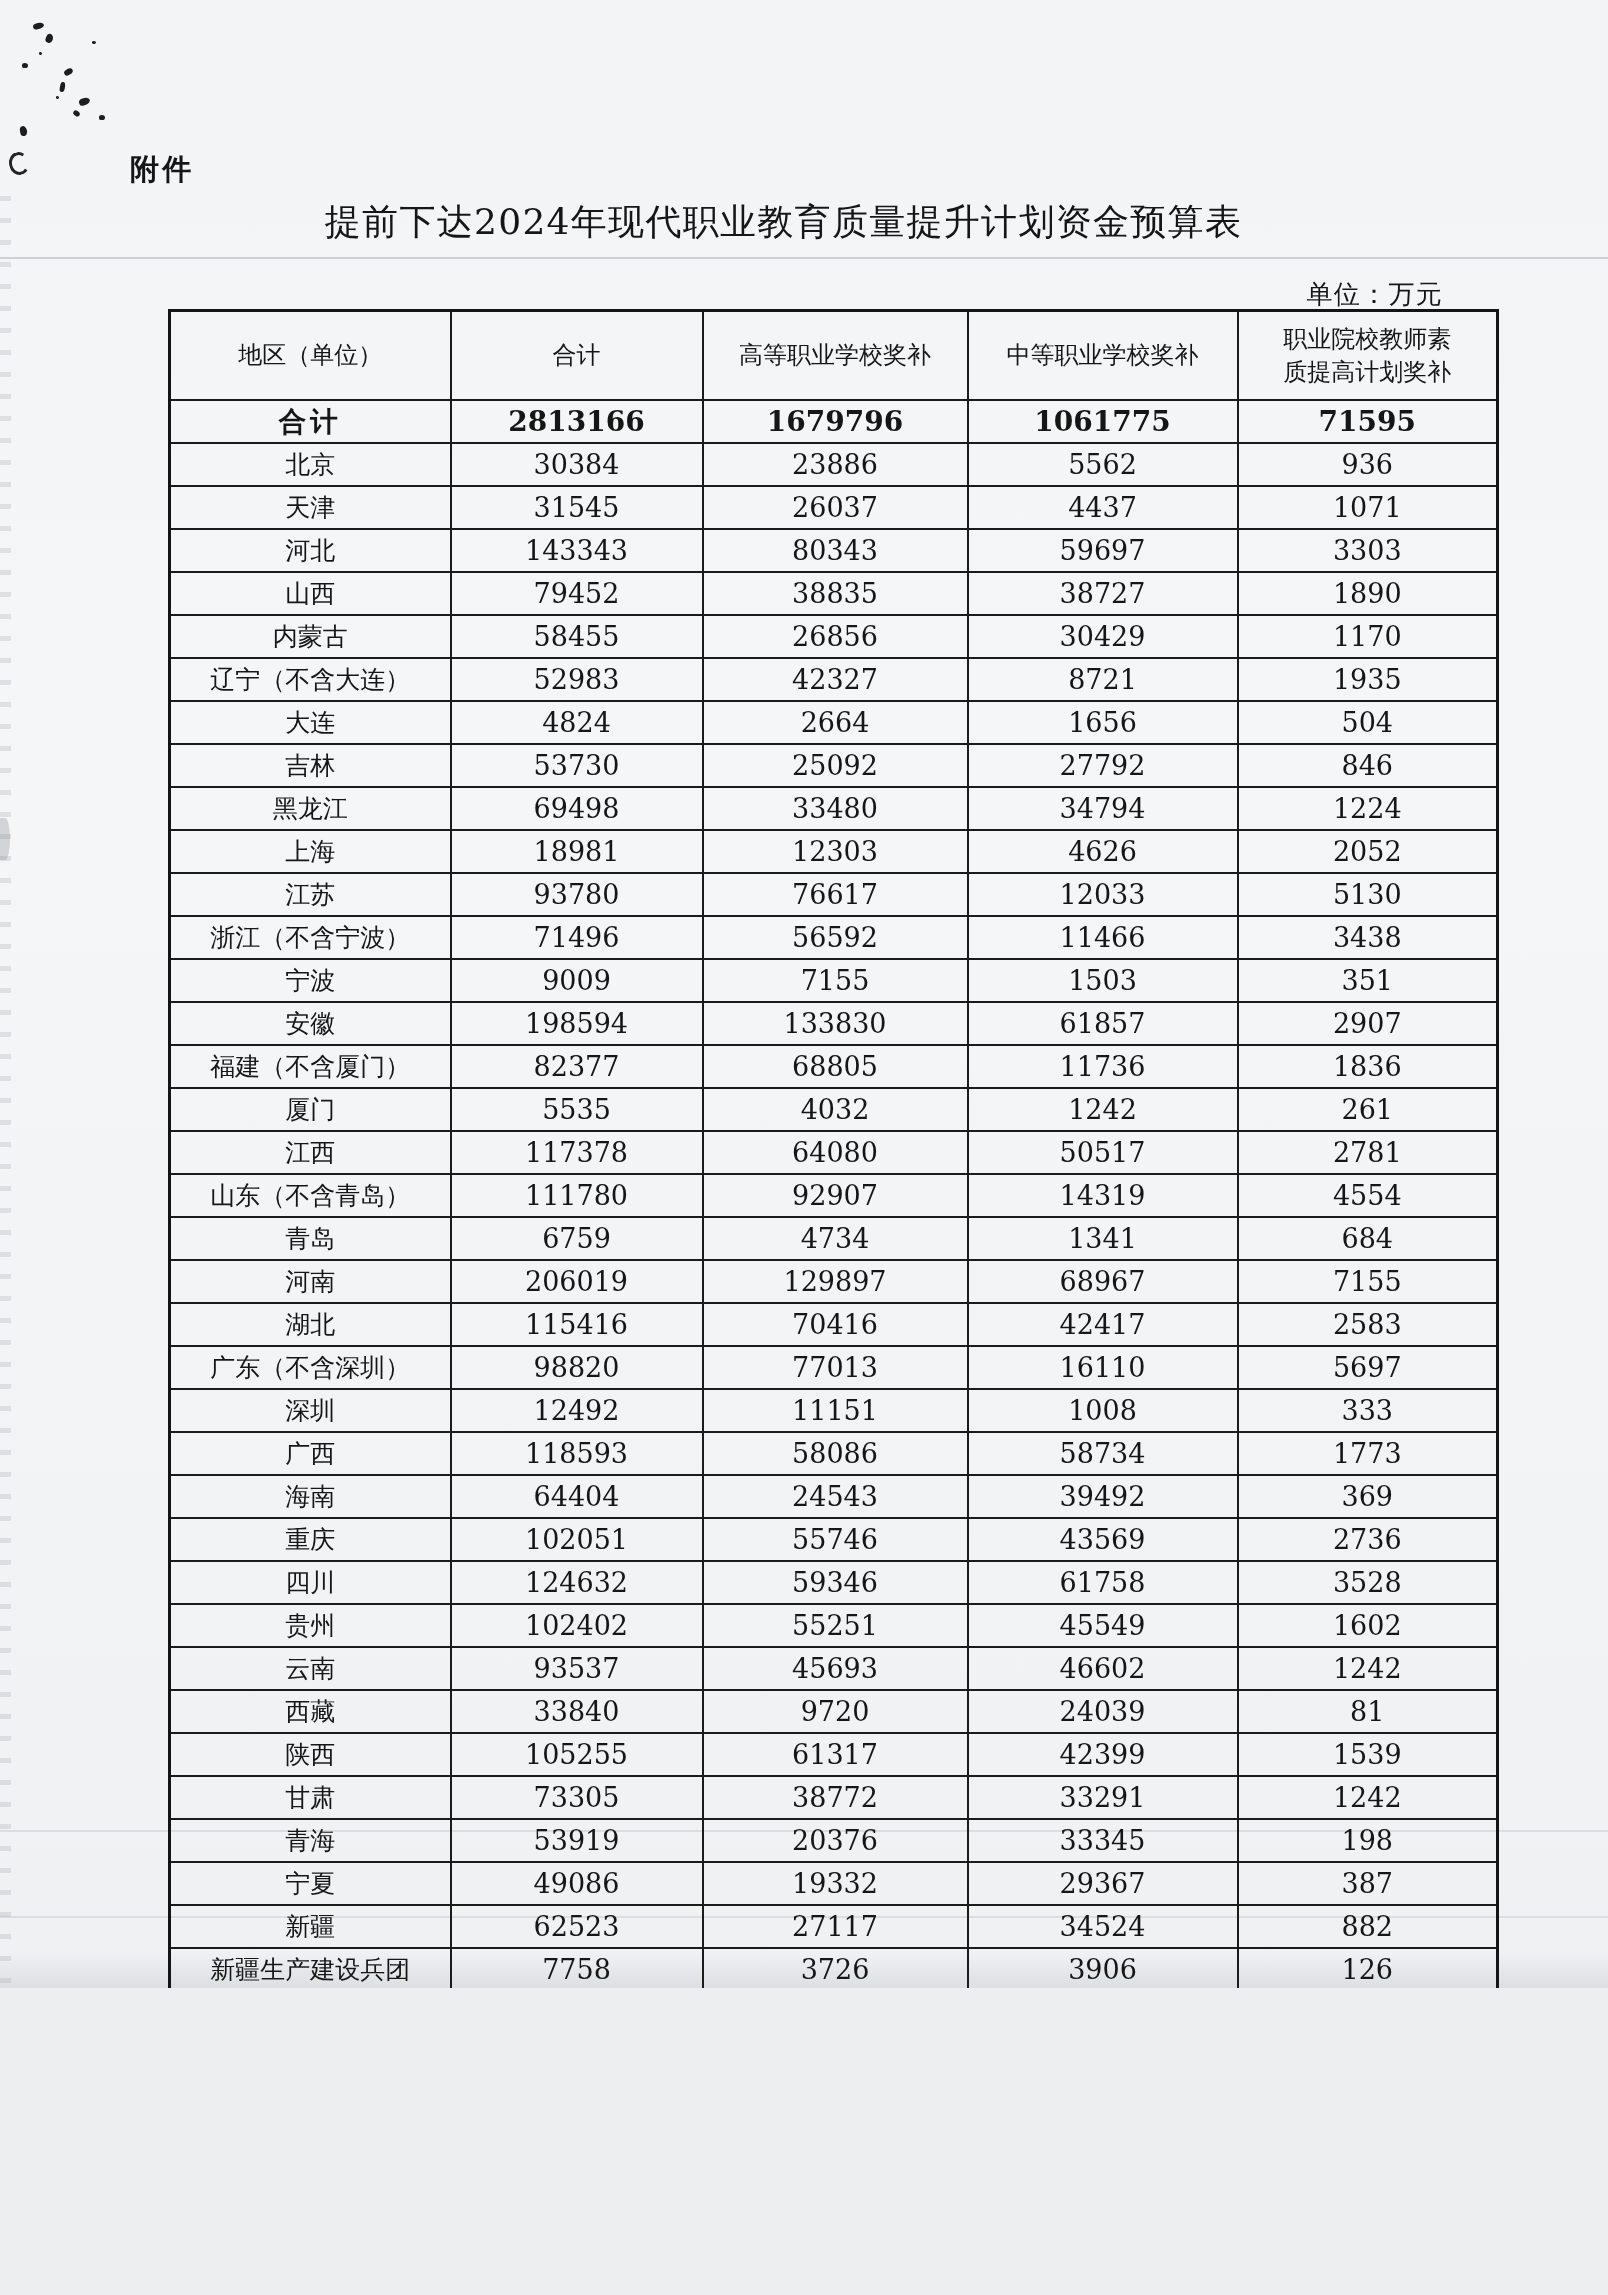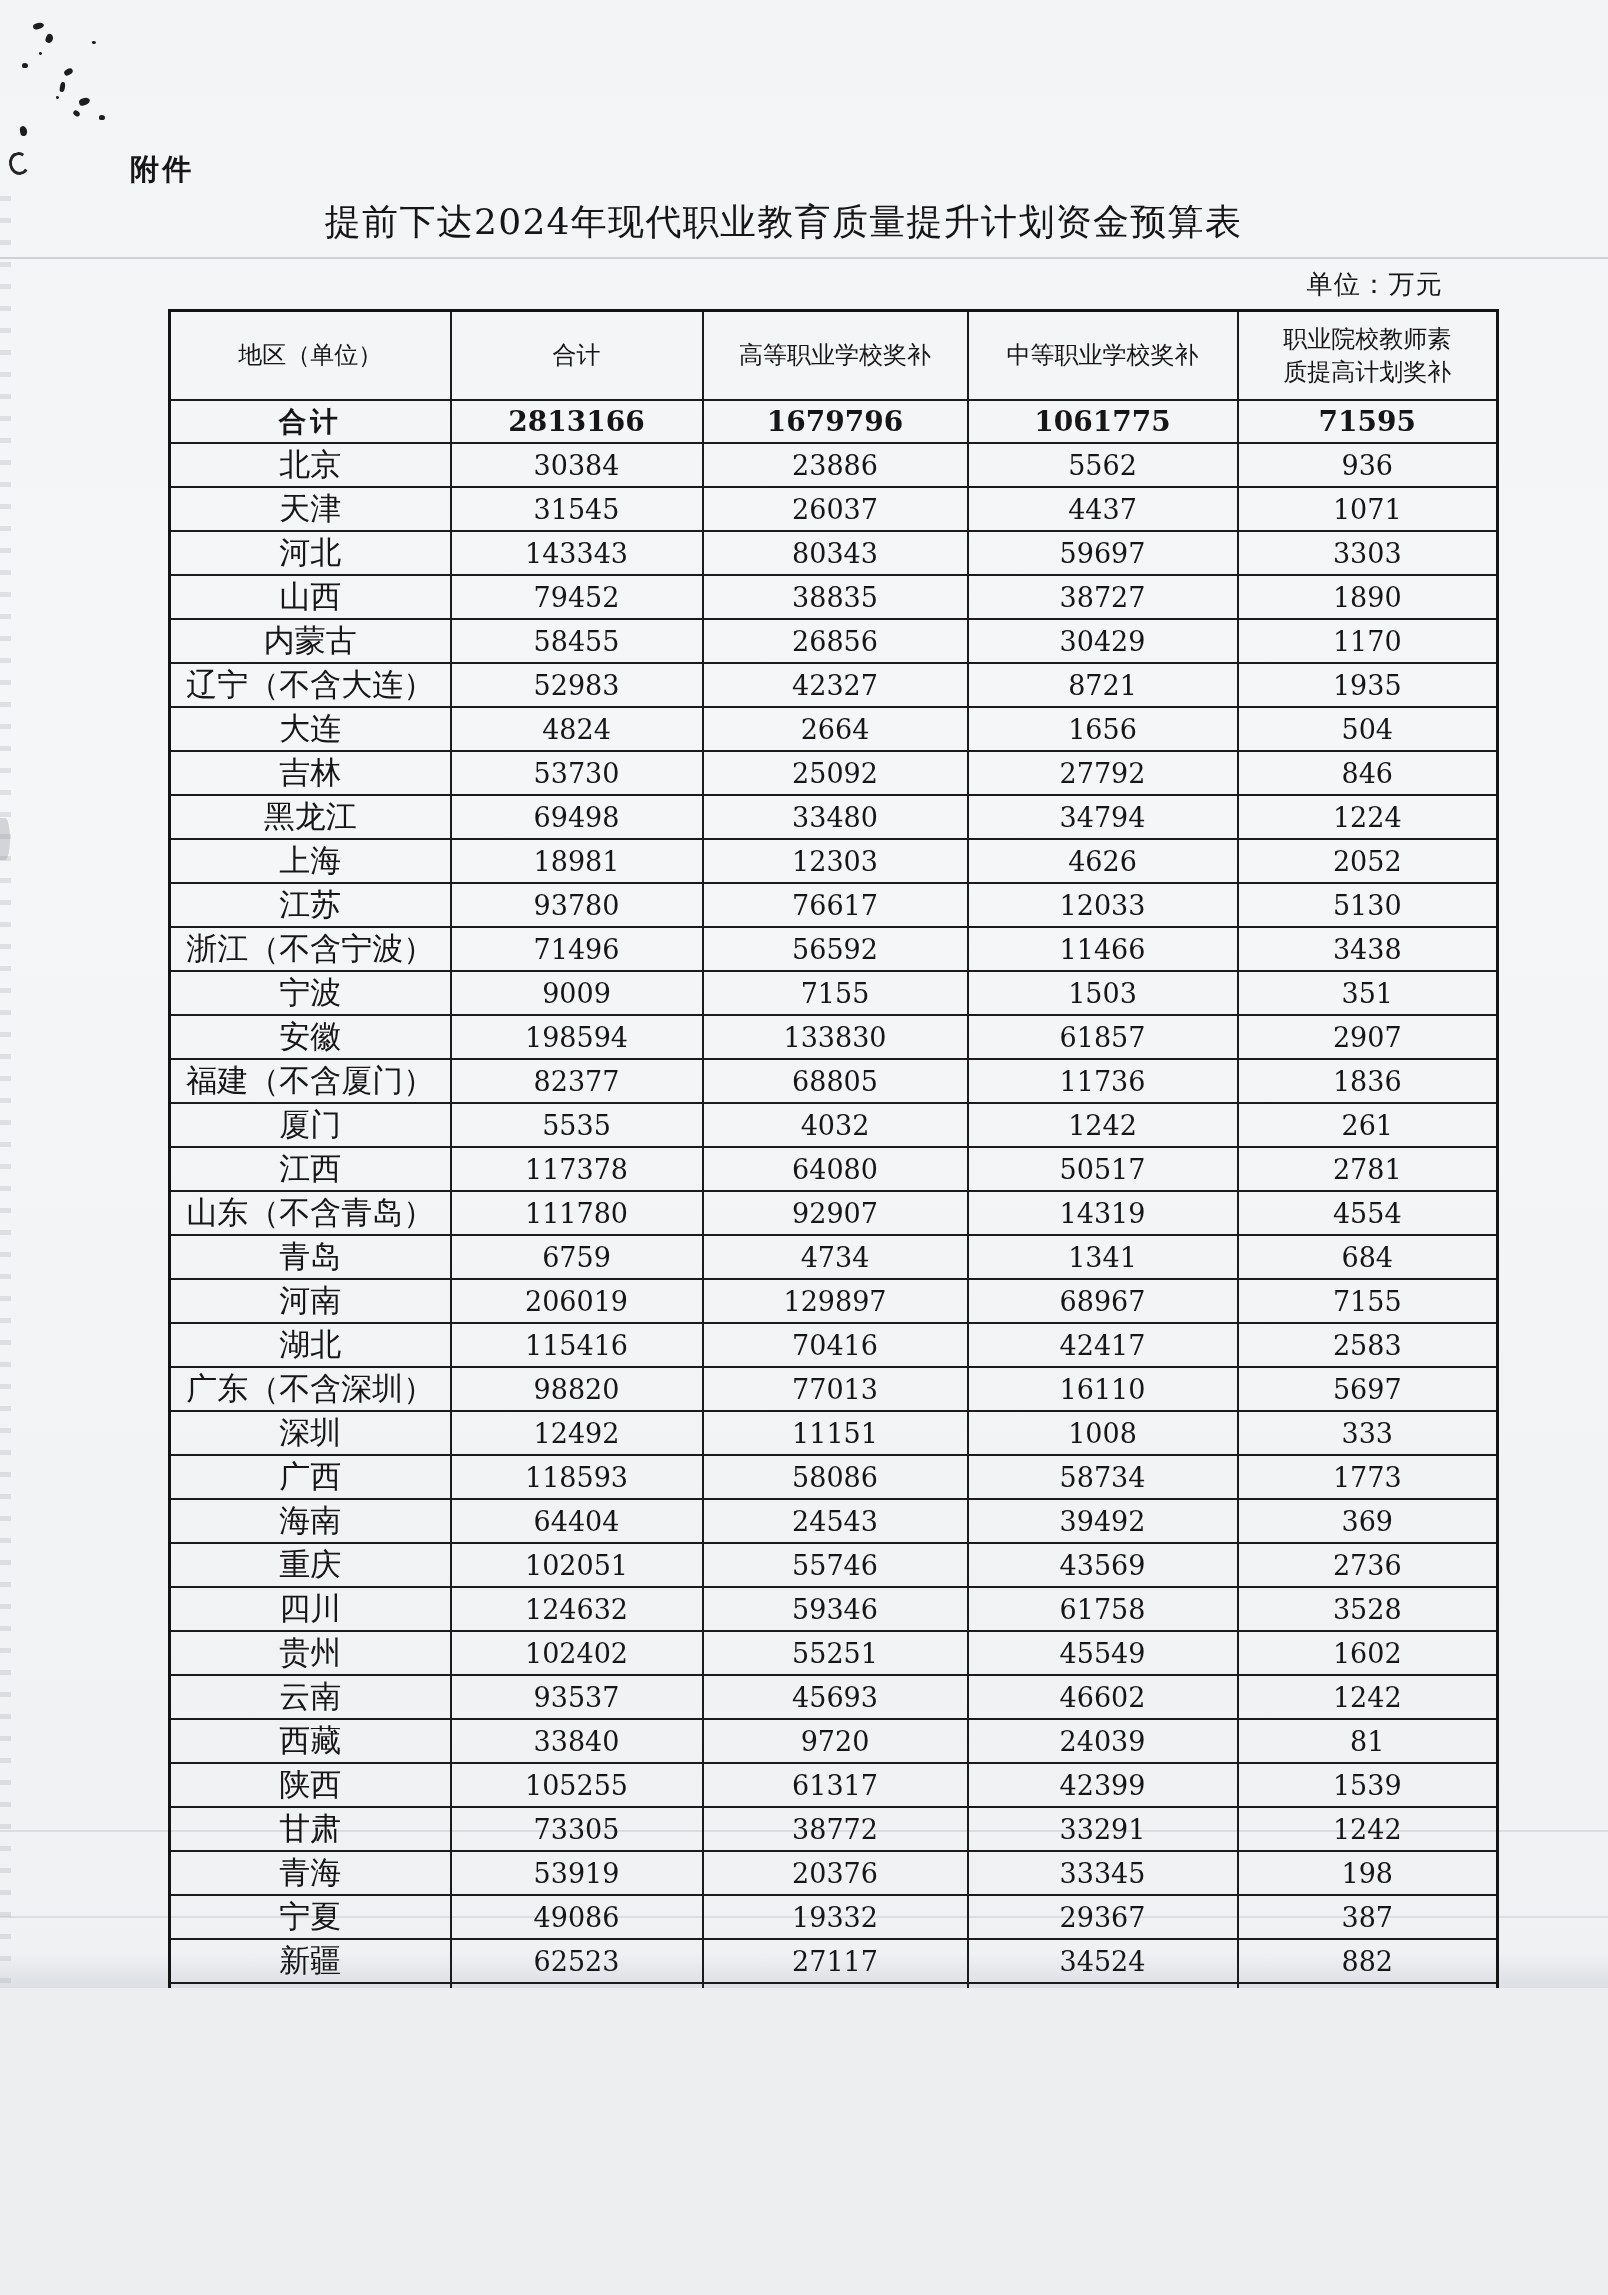--- a/index.html
+++ b/index.html
@@ -30,39 +30,39 @@
     position:absolute;left:130px;top:150px;
     font-family:"DejaVu Sans","Liberation Sans",sans-serif;
     font-weight:700;font-size:29px;letter-spacing:3.3px;
   }
   .doc-title{
     position:absolute;left:120px;top:198px;width:1327px;
     text-align:center;font-size:36px;font-weight:400;letter-spacing:1.3px;
     white-space:nowrap;
   }
   .unit-note{
-    position:absolute;left:120px;top:267px;width:1323px;
+    position:absolute;left:120px;top:277px;width:1323px;
     text-align:right;font-size:26px;letter-spacing:1.3px;
   }
   
   table.budget{
     position:absolute;left:120px;top:309px;width:1327px;
     border-collapse:collapse;table-layout:fixed;
   }
   table.budget{border:3.9px solid #141414;margin-left:48px;}
   .budget th,.budget td{
     border:2.6px solid #1b1b1b;
     text-align:center;vertical-align:middle;padding:0;
     overflow:hidden;
   }
   .budget thead th{height:87px;font-weight:400;font-size:24px;line-height:1.3;}
   .wrap7{display:inline-block;width:7.3em;line-height:1.35;}
   .total-row td{height:41px;font-size:28px;font-weight:700;}
   .data-row td{height:41px;font-size:27px;font-weight:400;}
-  .data-row td.region{font-size:31px;letter-spacing:0px;}
+  .data-row td.region{font-size:25px;letter-spacing:0px;}
   .total-row td.region{font-size:27.5px;letter-spacing:3.9px;}
 </style>
 </head>
 <body>
 
 <div class="page">
 
   <div>
     <div class="speck" style="left:33px;top:23px;width:10.5px;height:5.9px;transform:rotate(-15deg);"></div>
     <div class="speck" style="left:46px;top:34px;width:7.2px;height:8.5px;transform:rotate(20deg);"></div>

